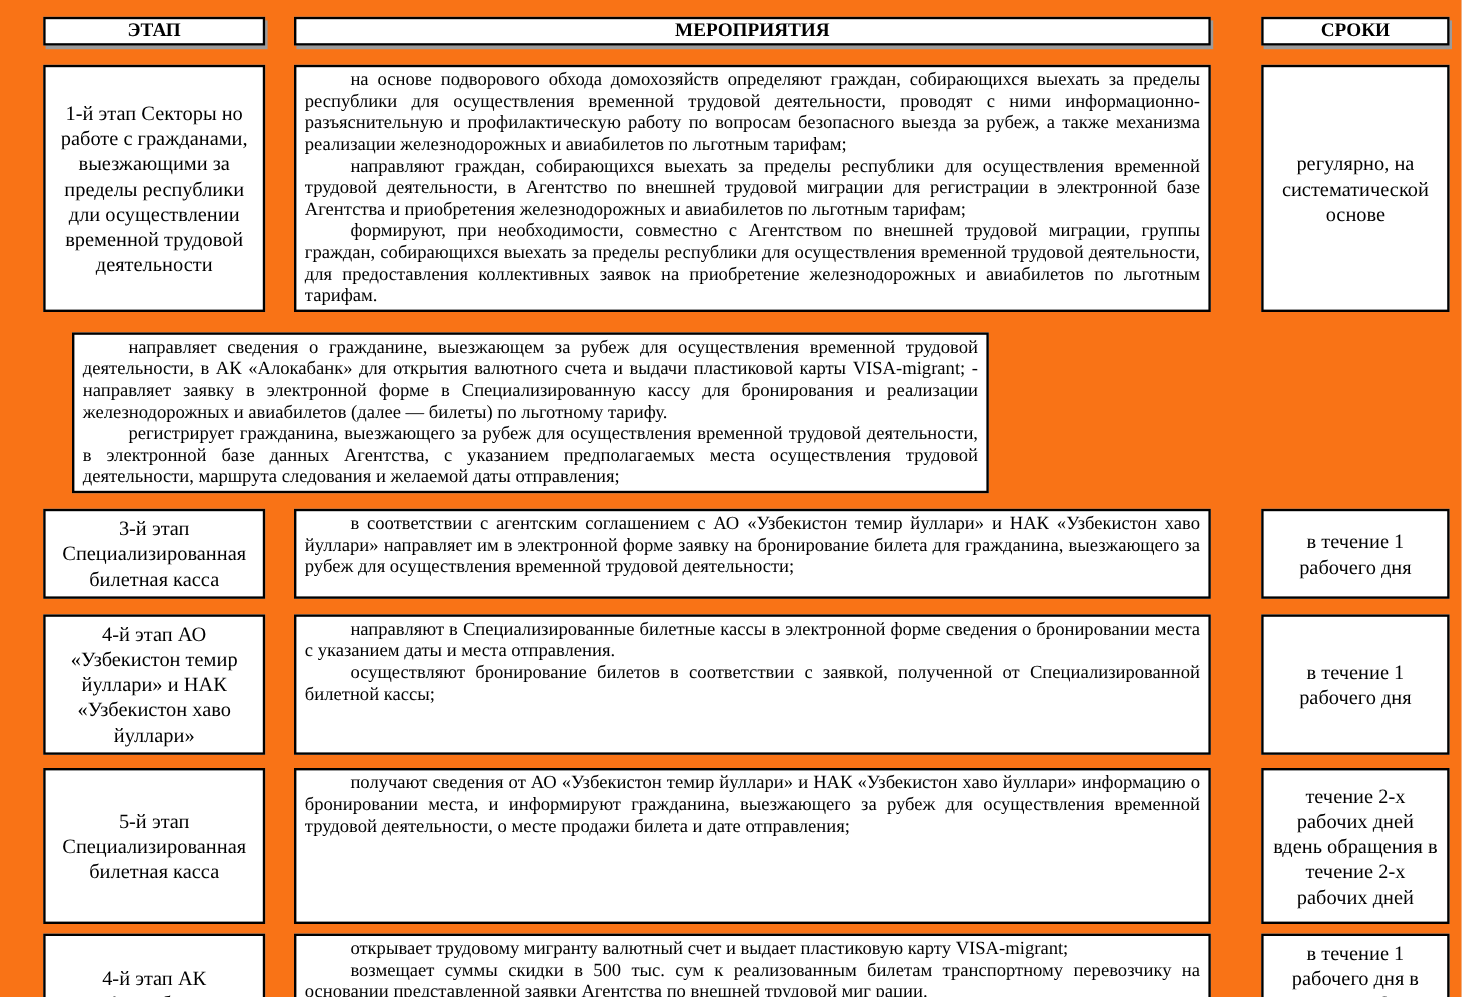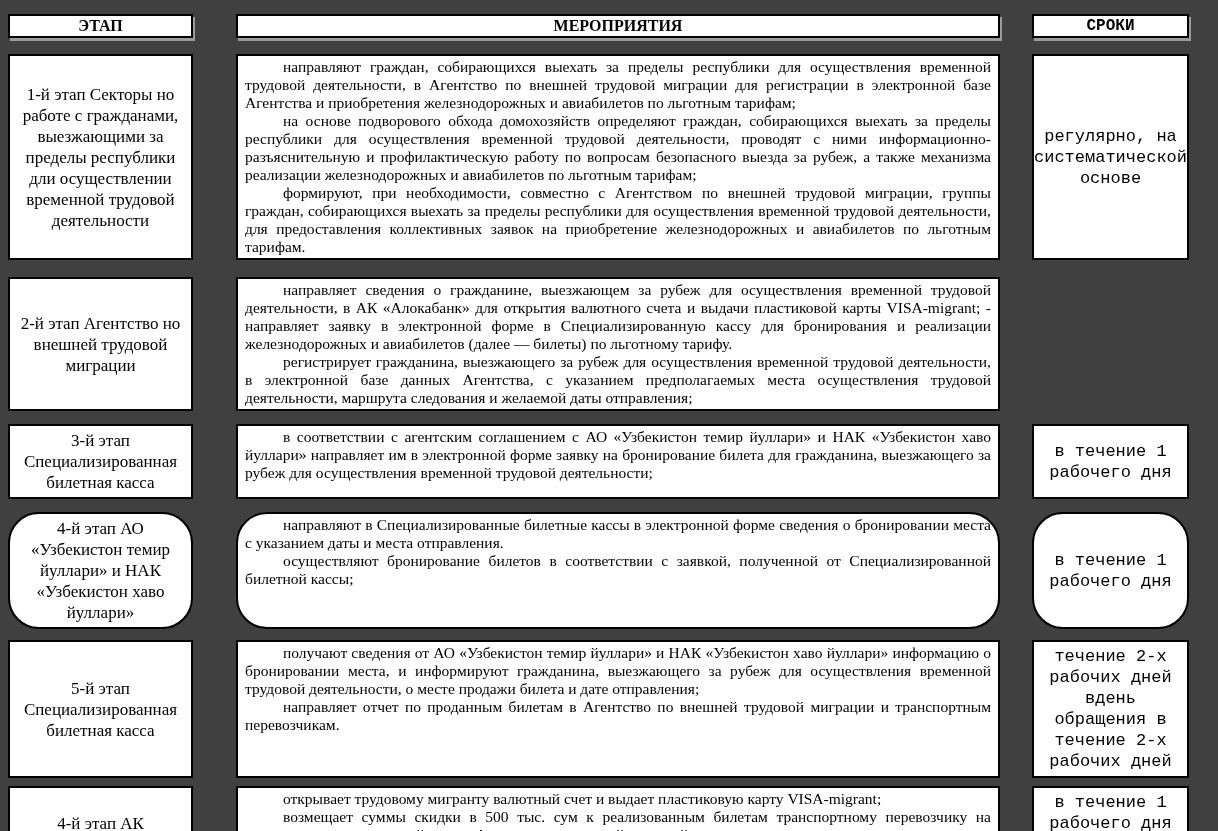--- a/index.html
+++ b/index.html
@@ -1,77 +1,74 @@
 <!DOCTYPE html>
 <html lang="ru"><head>
 <meta charset="utf-8">
 <style>
   html, body { margin: 0; padding: 0; background: #e8e8e8; }
   .page {
-    width: 1218px; height: 831px; background: #404040; overflow: hidden;
+    width: 1218px; height: 831px; background: #f97316; overflow: hidden;
     font-family: "Liberation Serif", serif; color: #000; position: relative;
-    box-sizing: border-box; padding: 14px 29px 0 8px;
+    box-sizing: border-box; padding: 14px 29px 0 36px;
   }
   .row { display: flex; align-items: stretch; }
   .col1 { width: 185px; flex: 0 0 185px; }
-  .col2 { width: 764px; flex: 0 0 764px; margin-left: 43px; }
-  .col3 { width: 157px; flex: 0 0 157px; margin-left: 32px; font-family: Liberation Mono, monospace; }
+  .col2 { width: 764px; flex: 0 0 764px; margin-left: 24px; }
+  .col3 { width: 157px; flex: 0 0 157px; margin-left: 42px; }
   .box { border: 2px solid #000; box-sizing: border-box; background: #fff; }
   
   .header-row { margin-bottom: 16px; }
   .hdr {
     font-weight: bold; font-size: 16px; text-align: center;
     display: flex; align-items: center; justify-content: center;
     min-height: 24px; box-shadow: 2px 3px 0 #9b9b9b;
   }
   
   .stage, .term {
     display: flex; align-items: center; justify-content: center;
     text-align: center; font-size: 17px; line-height: 21px; padding: 4px 6px;
   }
   
   .acts { font-size: 15.5px; line-height: 18px; padding: 2px 7px; }
   .acts p { margin: 0; text-indent: 38px; text-align: justify; }
   
   .r1 { margin-bottom: 17px; } .r1 .box { min-height: 180px; }
   .r2 { margin-bottom: 13px; } .r2 .box { min-height: 128px; }
   .r3 { margin-bottom: 13px; } .r3 .box { min-height: 60px; }
-  .r4 { margin-bottom: 11px; } .r4 .box { min-height: 84px; border-radius: 31px; }
+  .r4 { margin-bottom: 11px; } .r4 .box { min-height: 84px; }
   .r5 { margin-bottom: 8px;  } .r5 .box { min-height: 130px; }
   .r6 { margin-bottom: 0;    } .r6 .box { min-height: 62px; }
 </style>
 </head>
 <body>
 
 <div class="page">
 
   <div class="row header-row">
     <div class="box hdr col1">ЭТАП</div>
     <div class="box hdr col2">МЕРОПРИЯТИЯ</div>
     <div class="box hdr col3">СРОКИ</div>
   </div>
 
   <div class="row r1">
     <div class="box stage col1">
       <span>1-й этап Секторы но работе с гражданами, выезжающими за пределы республики дли осуществлении временной трудовой деятельности</span>
     </div>
     <div class="box acts col2">
+      <p>на основе подворового обхода домохозяйств определяют граждан, собирающихся выехать за пределы республики для осуществления временной трудовой деятельности, проводят с ними информационно-разъяснительную и профилактическую работу по вопросам безопасного выезда за рубеж, а также механизма реализации железнодорожных и авиабилетов по льготным тарифам;</p>
       <p>направляют граждан, собирающихся выехать за пределы республики для осуществления временной трудовой деятельности, в Агентство по внешней трудовой миграции для регистрации в электронной базе Агентства и приобретения железнодорожных и авиабилетов по льготным тарифам;</p>
-      <p>на основе подворового обхода домохозяйств определяют граждан, собирающихся выехать за пределы республики для осуществления временной трудовой деятельности, проводят с ними информационно-разъяснительную и профилактическую работу по вопросам безопасного выезда за рубеж, а также механизма реализации железнодорожных и авиабилетов по льготным тарифам;</p>
       <p>формируют, при необходимости, совместно с Агентством по внешней трудовой миграции, группы граждан, собирающихся выехать за пределы республики для осуществления временной трудовой деятельности, для предоставления коллективных заявок на приобретение железнодорожных и авиабилетов по льготным тарифам.</p>
     </div>
     <div class="box term col3">
       <span>регулярно, на систематической основе</span>
     </div>
   </div>
 
   <div class="row r2">
-    <div class="box stage col1">
-      <span>2-й этап Агентство но внешней трудовой миграции</span>
-    </div>
     <div class="box acts col2">
       <p>направляет сведения о гражданине, выезжающем за рубеж для осуществления временной трудовой деятельности, в АК «Алокабанк» для открытия валютного счета и выдачи пластиковой карты VISA-migrant; - направляет заявку в электронной форме в Специализированную кассу для бронирования и реализации железнодорожных и авиабилетов (далее — билеты) по льготному тарифу.</p>
       <p>регистрирует гражданина, выезжающего за рубеж для осуществления временной трудовой деятельности, в электронной базе данных Агентства, с указанием предполагаемых места осуществления трудовой деятельности, маршрута следования и желаемой даты отправления;</p>
     </div>
   </div>
 
   <div class="row r3">
     <div class="box stage col1">
       <span>3-й этап Специализированная билетная касса</span>
     </div>
@@ -95,21 +92,20 @@
       <span>в течение 1 рабочего дня</span>
     </div>
   </div>
 
   <div class="row r5">
     <div class="box stage col1">
       <span>5-й этап Специализированная билетная касса</span>
     </div>
     <div class="box acts col2">
       <p>получают сведения от АО «Узбекистон темир йуллари» и НАК «Узбекистон хаво йуллари» информацию о бронировании места, и информируют гражданина, выезжающего за рубеж для осуществления временной трудовой деятельности, о месте продажи билета и дате отправления;</p>
-      <p>направляет отчет по проданным билетам в Агентство по внешней трудовой миграции и транспортным перевозчикам.</p>
     </div>
     <div class="box term col3">
       <span>течение 2-х рабочих дней вдень обращения в течение 2-х рабочих дней</span>
     </div>
   </div>
 
   <div class="row r6">
     <div class="box stage col1">
       <span>4-й этап АК «Алокабанк»</span>
     </div>

